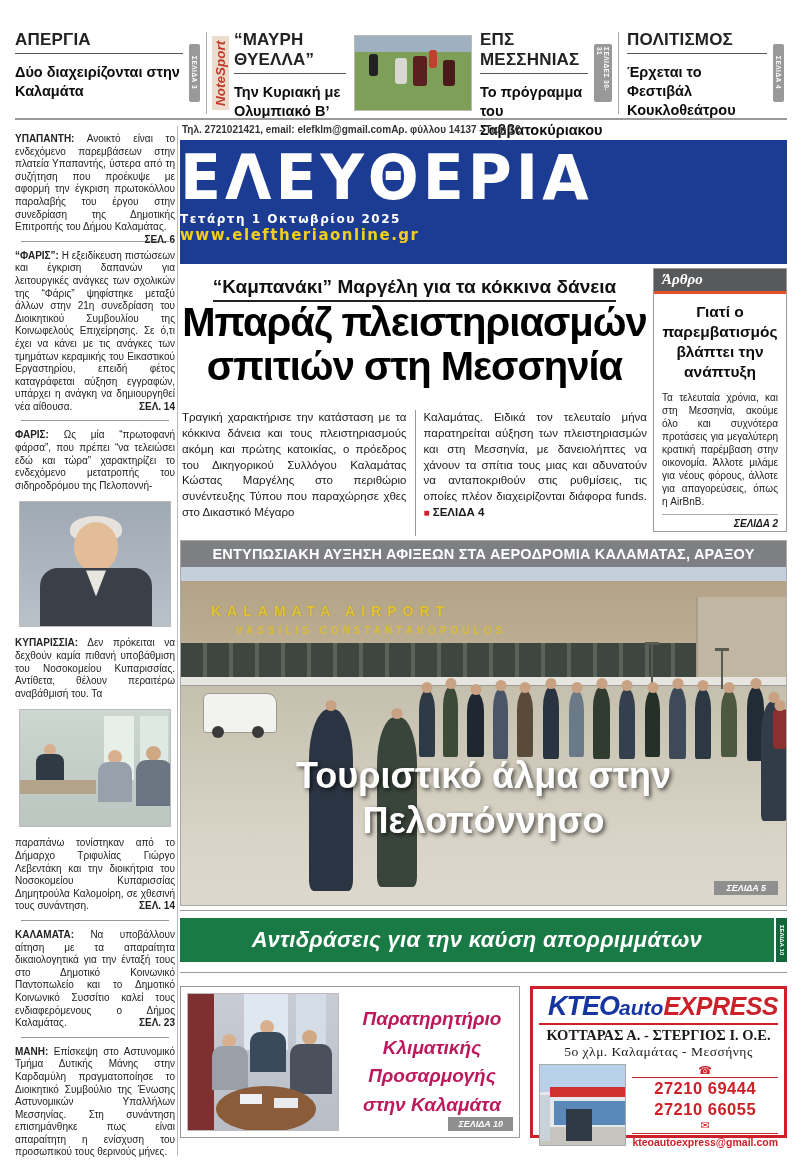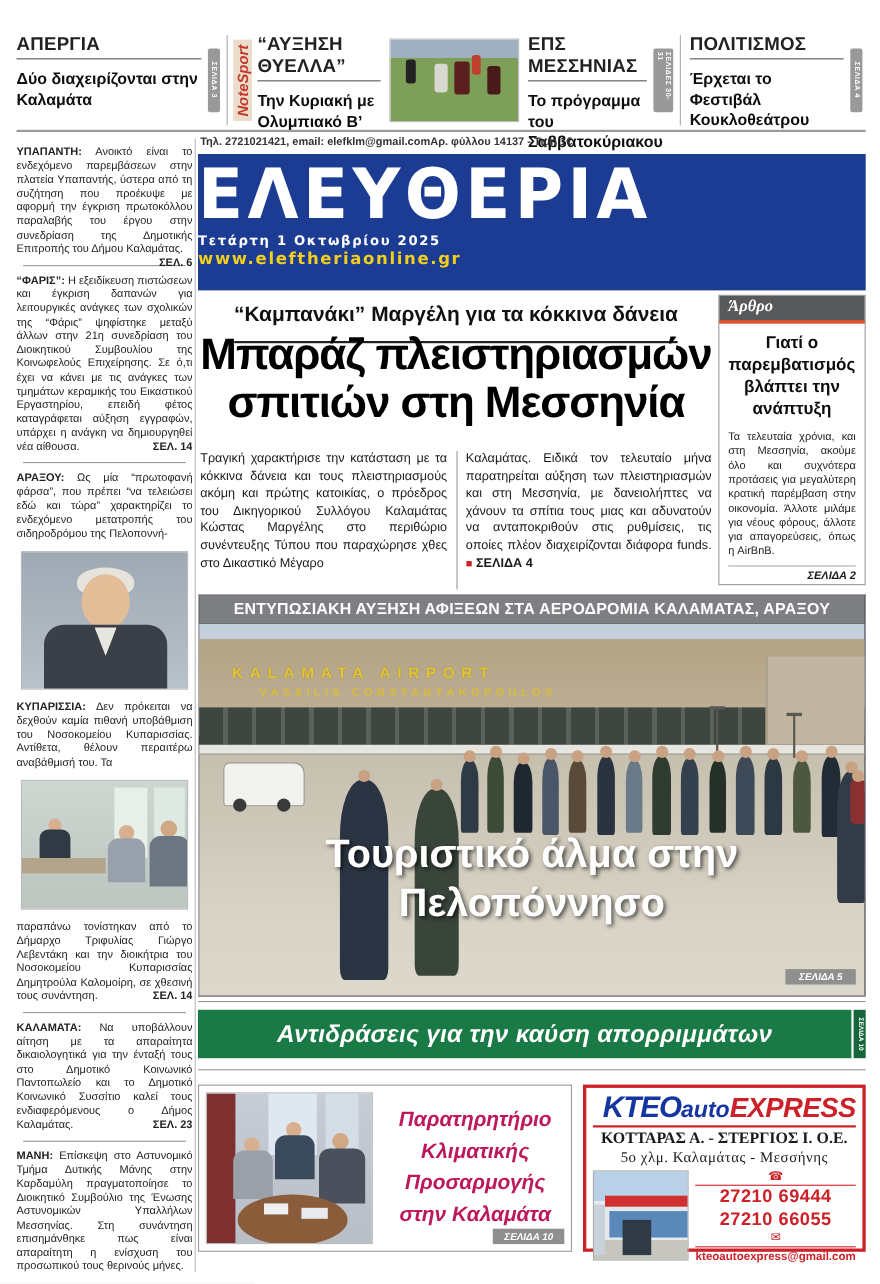--- a/index.html
+++ b/index.html
@@ -33,21 +33,21 @@
   .sideline{position:absolute;top:126px;left:177px;width:1px;height:1030px;background:#bbb}
   .brief{font-size:10px;line-height:1.26;text-align:justify;color:#222;padding:7px 0 6px}
   .brief .lead{font-weight:bold}
   .brief .pg{font-weight:bold;float:right}
   .brief + .bdiv{border-top:1px solid #999;margin:1px 6px}
   .sphoto{width:152px;margin:3px auto;border:1px solid #bbb;position:relative;overflow:hidden}
   .sphoto i,.sphoto b{position:absolute}
 
   
   .kicker-wrap{position:absolute;top:276px;left:182px;width:465px;text-align:center}
-  .kicker{display:inline-block;font-size:19px;font-weight:bold;border-bottom:2px solid #222;padding-bottom:12px;color:#111}
+  .kicker{display:inline-block;font-size:19px;font-weight:bold;border-bottom:2px solid #222;padding-bottom:2px;color:#111}
   .headline{position:absolute;top:300px;left:182px;width:465px;text-align:center;font-size:40px;font-weight:bold;letter-spacing:-1px;line-height:1.1;color:#000}
   .bodycols{position:absolute;top:410px;left:182px;width:465px;height:126px;display:flex}
   .bodycols .col{width:50%;font-size:11.5px;line-height:1.38;text-align:justify;color:#1a1a1a;padding-right:8px}
   .bodycols .col.c2{border-left:1px solid #999;padding-left:8px;padding-right:0}
   .sq{color:var(--c-red);font-size:10px}
   .pg4{font-weight:bold}
 
   
   .arthro{position:absolute;top:268px;left:653px;width:134px;height:264px;border:1px solid #999;background:#fff}
   .arthro .hd{background:#58595b;border-bottom:3px solid var(--c-orange);color:#fff;font-family:"Liberation Serif",serif;font-style:italic;font-weight:bold;font-size:15px;padding:2px 8px 3px}
@@ -111,21 +111,21 @@
 
   <div class="topstrip">
     <div class="teaser" style="width:168px">
       <h3>ΑΠΕΡΓΙΑ</h3>
       <p>Δύο διαχειρίζονται στην Καλαμάτα</p>
     </div>
     <div class="vbadge" style="margin:0 6px">ΣΕΛΙΔΑ 3</div>
     <div class="vdiv"></div>
     <div class="notesport" style="margin:0 5px">NoteSport</div>
     <div class="teaser" style="width:112px">
-      <h3>“ΑΥΞΗΣΗ ΘΥΕΛΛΑ”</h3>
+      <h3>“ΜΑΥΡΗ ΘΥΕΛΛΑ”</h3>
       <p>Την Κυριακή με Ολυμπιακό Β’</p>
     </div>
     <div class="tphoto" style="margin:0 8px">
       <i style="left:40px;top:22px;width:12px;height:26px;background:#d8d8d0"></i>
       <i style="left:58px;top:20px;width:14px;height:30px;background:#5a2020"></i>
       <i style="left:14px;top:18px;width:9px;height:22px;background:#222"></i>
       <i style="left:88px;top:24px;width:12px;height:26px;background:#4a1a1a"></i>
       <i style="left:74px;top:14px;width:8px;height:18px;background:#c04030"></i>
     </div>
     <div class="teaser" style="width:108px">
@@ -156,21 +156,21 @@
   <div class="sidebar">
     <div class="brief">
         <p><b class="lead">ΥΠΑΠΑΝΤΗ:</b> <span>Ανοικτό είναι το ενδεχόμενο παρεμβάσεων στην πλατεία Υπαπαντής, ύστερα από τη συζήτηση που προέκυψε με αφορμή την έγκριση πρωτοκόλλου παραλαβής του έργου στην συνεδρίαση της Δημοτικής Επιτροπής του Δήμου Καλαμάτας.</span> <b class="pg">ΣΕΛ. 6</b></p>
       </div>
     <div class="bdiv"></div>
     <div class="brief">
         <p><b class="lead">“ΦΑΡΙΣ”:</b> <span>Η εξειδίκευση πιστώσεων και έγκριση δαπανών για λειτουργικές ανάγκες των σχολικών της “Φάρις” ψηφίστηκε μεταξύ άλλων στην 21η συνεδρίαση του Διοικητικού Συμβουλίου της Κοινωφελούς Επιχείρησης. Σε ό,τι έχει να κάνει με τις ανάγκες των τμημάτων κεραμικής του Εικαστικού Εργαστηρίου, επειδή φέτος καταγράφεται αύξηση εγγραφών, υπάρχει η ανάγκη να δημιουργηθεί νέα αίθουσα.</span> <b class="pg">ΣΕΛ. 14</b></p>
       </div>
     <div class="bdiv"></div>
     <div class="brief">
-        <p><b class="lead">ΑΡΑΞΟΥ:</b> <span>Ως μία “πρωτοφανή φάρσα”, που πρέπει “να τελειώσει εδώ και τώρα” χαρακτηρίζει το ενδεχόμενο μετατροπής του σιδηροδρόμου της Πελοποννή-</span></p>
+        <p><b class="lead">ΦΑΡΙΣ:</b> <span>Ως μία “πρωτοφανή φάρσα”, που πρέπει “να τελειώσει εδώ και τώρα” χαρακτηρίζει το ενδεχόμενο μετατροπής του σιδηροδρόμου της Πελοποννή-</span></p>
       </div>
     <div class="sphoto" style="height:126px;background:linear-gradient(#9fa9b4,#b9c1c9)">
       <b style="left:50px;top:14px;width:52px;height:26px;border-radius:50% 50% 40% 40%;background:#e6e3dd"></b>
       <b style="left:54px;top:20px;width:44px;height:50px;border-radius:50%;background:#e3bd97"></b>
       <i style="left:20px;top:66px;width:112px;height:60px;border-radius:18px 18px 0 0;background:#3a3f48"></i>
       <i style="left:66px;top:68px;width:20px;height:26px;background:#e8e6e0;clip-path:polygon(0 0,100% 0,50% 100%)"></i>
     </div>
     <div class="bdiv"></div>
     <div class="brief">
         <p><b class="lead">ΚΥΠΑΡΙΣΣΙΑ:</b> <span>Δεν πρόκειται να δεχθούν καμία πιθανή υποβάθμιση του Νοσοκομείου Κυπαρισσίας. Αντίθετα, θέλουν περαιτέρω αναβάθμισή του. Τα</span></p>

